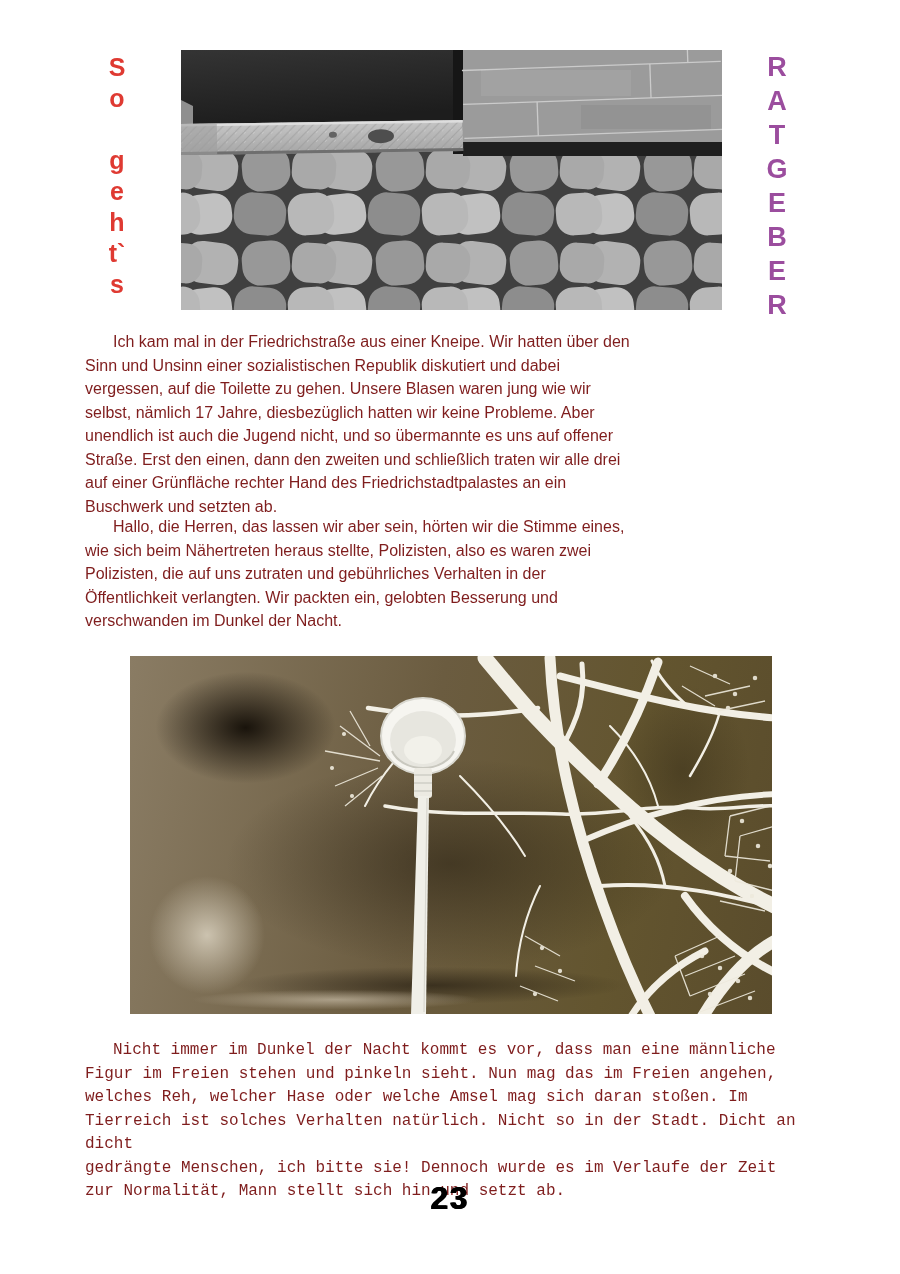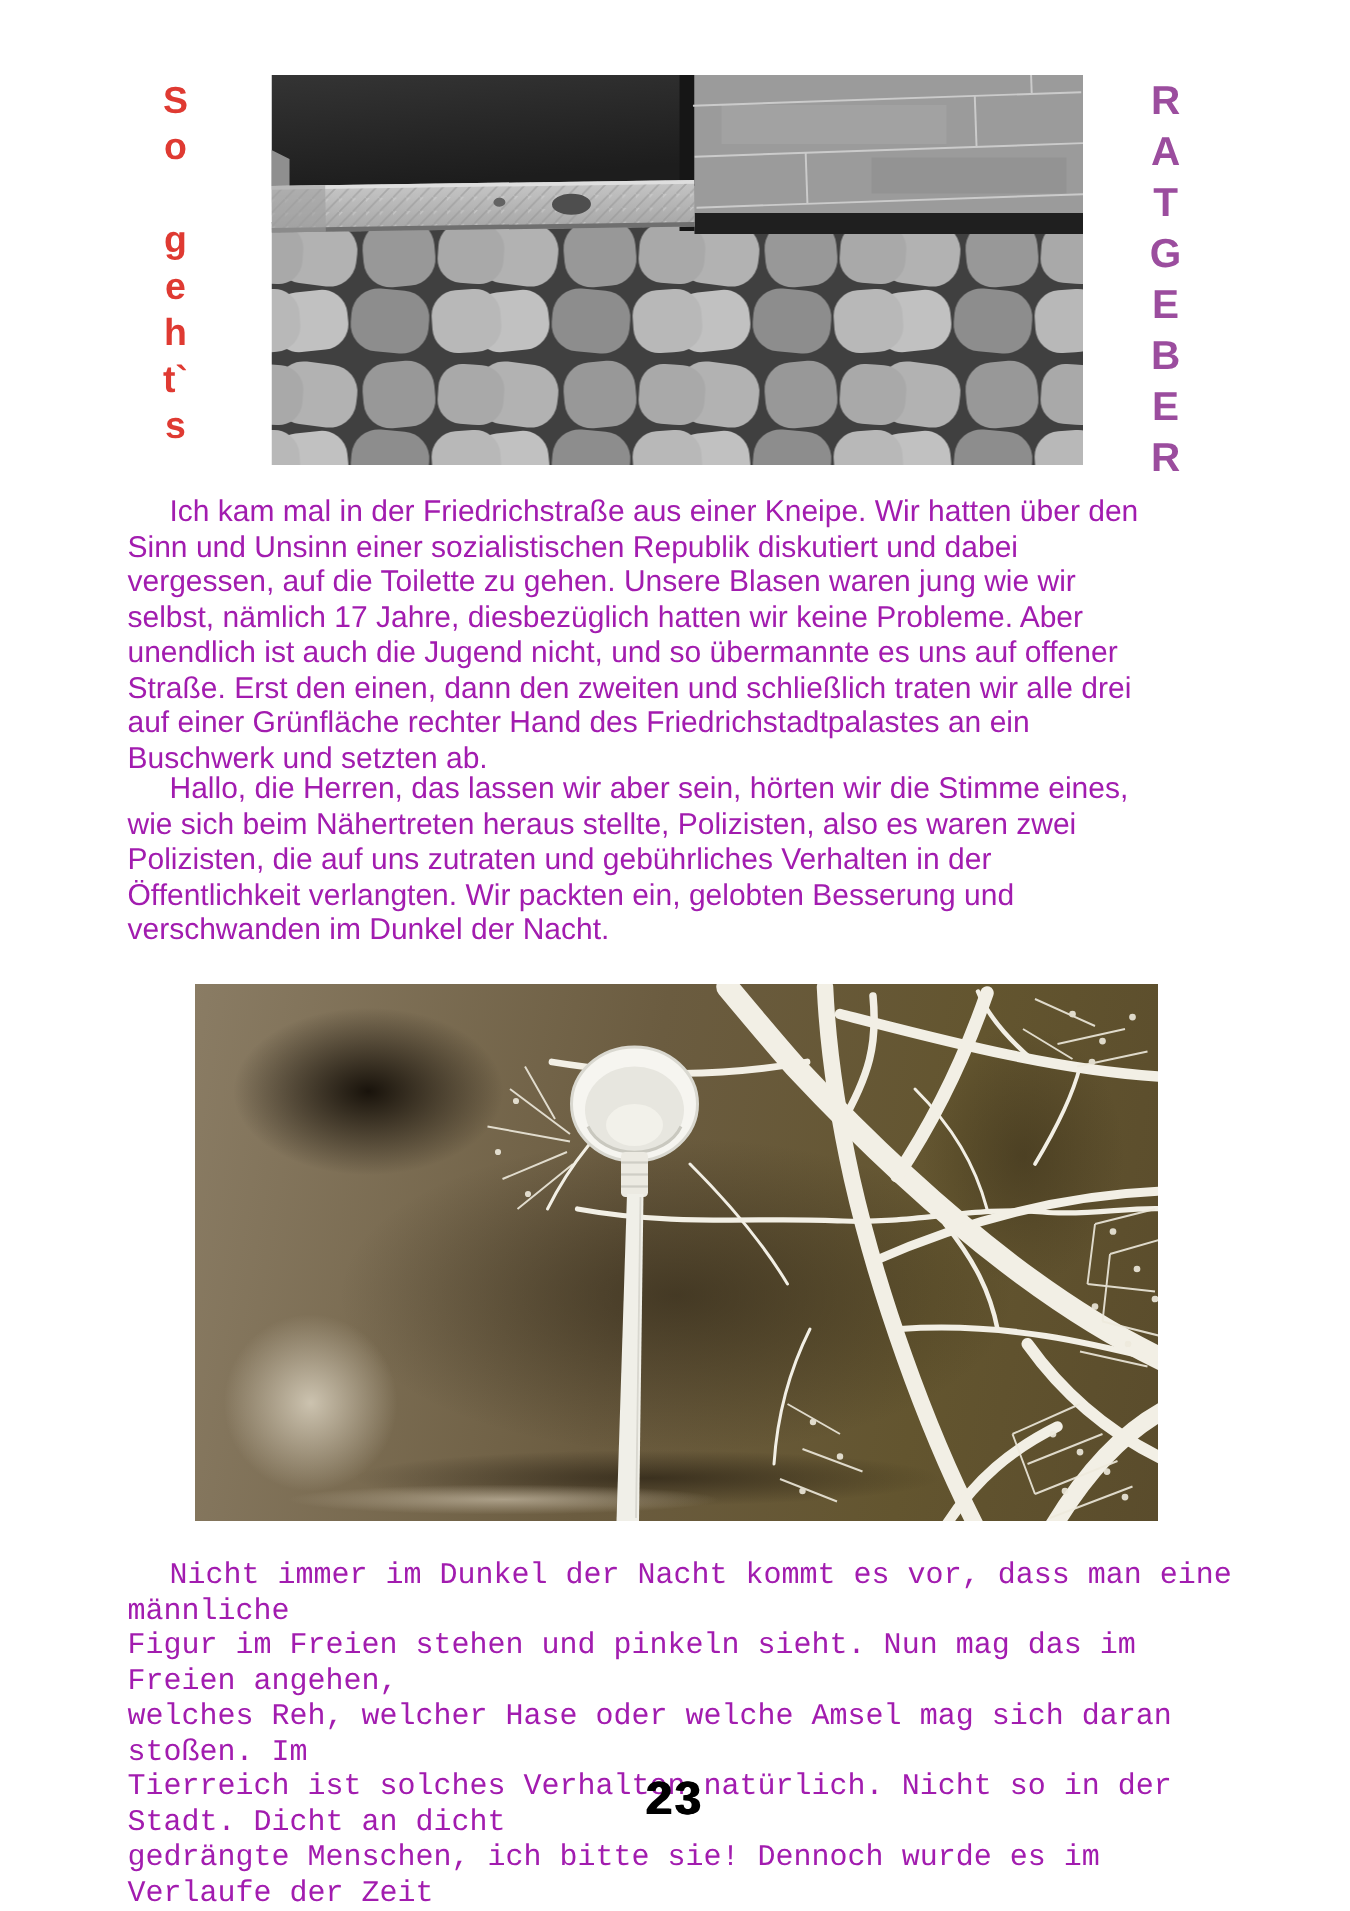--- a/index.html
+++ b/index.html
@@ -23,22 +23,22 @@
       radial-gradient(closest-side at 32% 96%, rgba(182,170,148,.85), rgba(182,170,148,0) 70%),
       radial-gradient(closest-side at 18% 20%, rgba(16,11,5,.92), rgba(16,11,5,0) 78%),
       radial-gradient(closest-side at 50% 58%, rgba(38,30,16,.55), rgba(38,30,16,0) 70%),
       radial-gradient(closest-side at 47% 92%, rgba(28,21,11,.6), rgba(28,21,11,0) 65%),
       radial-gradient(closest-side at 86% 32%, rgba(56,46,24,.5), rgba(56,46,24,0) 75%),
       linear-gradient(100deg,#8a7c64 0%,#6b5c40 45%,#63552f 75%,#5a4c2c 100%);
   }
   .photo-mid svg{position:absolute;left:0;top:0;}
   
   .para{
-    position:absolute;left:85px;width:745px;color:#a21caf;
-    font-size:20px;line-height:23.5px;white-space:pre-line;text-indent:28px;
+    position:absolute;left:85px;width:745px;color:#7f1d1d;
+    font-size:16px;line-height:23.5px;white-space:pre-line;text-indent:28px;
   }
   .p1{top:330px;}
   .p2{top:515px;}
   .p3{top:1039px;font-family:Liberation Mono, monospace;}
   
   .pagenum{
     position:absolute;left:0;right:0;top:1181px;text-align:center;
     color:#000000;font-size:31px;font-weight:bold;letter-spacing:2px;
     text-shadow:0.7px 0 currentColor,-0.7px 0 currentColor;
   }

